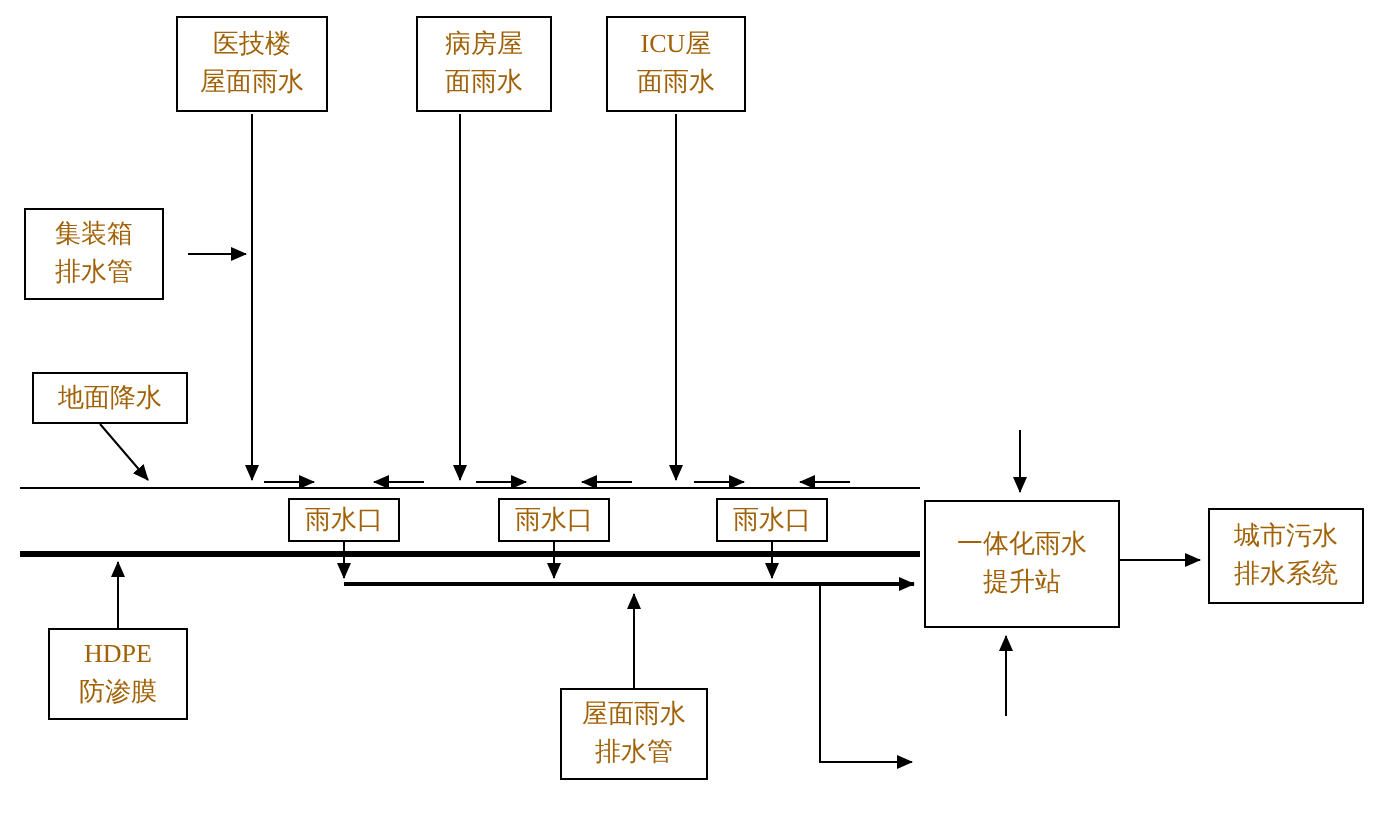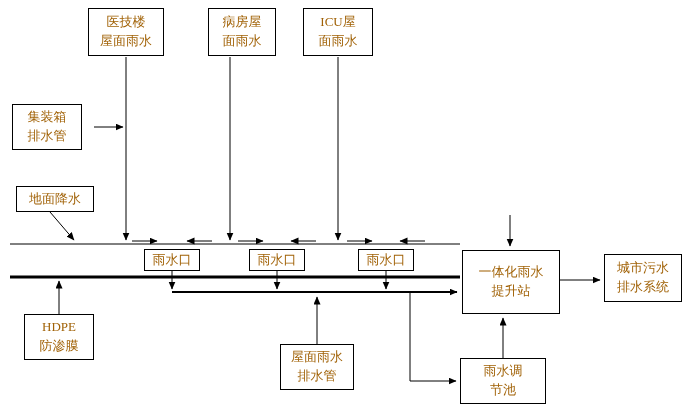--- a/index.html
+++ b/index.html
@@ -127,18 +127,14 @@
   <div class="box" style="left:604px;top:254px;width:78px;height:48px">
     <span>城市污水</span>
     <span>排水系统</span>
   </div>
 
   <div class="box" style="left:462px;top:250px;width:98px;height:64px">
     <span>一体化雨水</span>
     <span>提升站</span>
   </div>
 
-  <div class="box" style="left:460px;top:358px;width:86px;height:46px">
-    <span>雨水调</span>
-    <span>节池</span>
-  </div>
 
 </div>
 
 </body></html>

